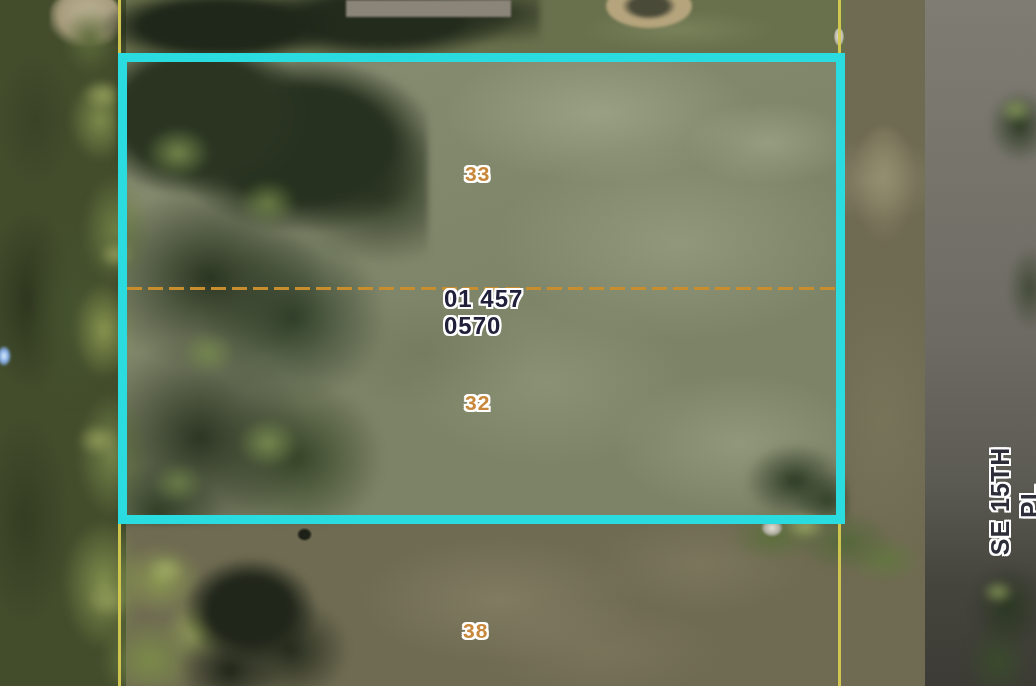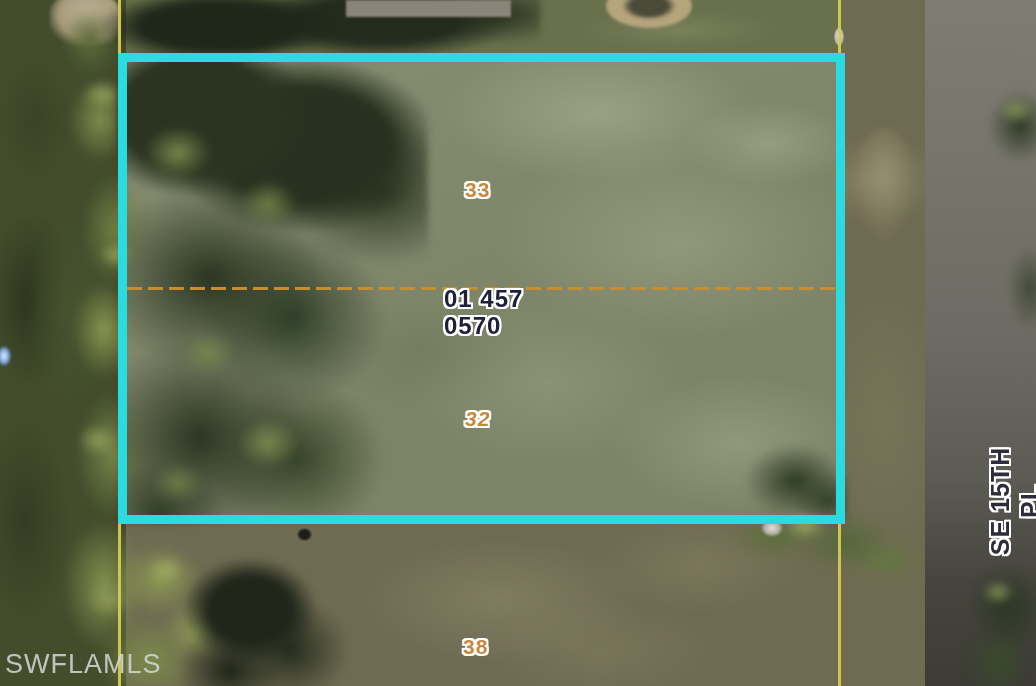--- a/index.html
+++ b/index.html
@@ -183,24 +183,24 @@
     position:absolute;left:118px;top:53px;width:727px;height:471px;z-index:5;
     border:9px solid #2adce0;box-sizing:border-box;
   }
   
   .halo{
     text-shadow:
       -2px -2px 0 #fff, 2px -2px 0 #fff, -2px 2px 0 #fff, 2px 2px 0 #fff,
       0 -2px 0 #fff, 0 2px 0 #fff, -2px 0 0 #fff, 2px 0 0 #fff;
   }
   .lot-num{
-    position:absolute;z-index:6;font-weight:bold;font-size:21px;color:#c8883c;letter-spacing:1px;margin-top:16px;
+    position:absolute;z-index:6;font-weight:bold;font-size:21px;color:#c8883c;letter-spacing:1px;
   }
   .lot-33{left:465px;top:162px;}
-  .lot-32{left:465px;top:391px;font-style:italic;}
+  .lot-32{left:465px;top:391px;}
   .lot-31{left:463px;top:619px;}
   .parcel-line{
     position:absolute;z-index:6;font-weight:bold;font-size:24px;color:#20203a;letter-spacing:1px;margin-top:24px;
   }
   .parcel-line1{left:444px;top:261px;}
   .parcel-line2{left:444px;top:288px;}
   .street-label{
     position:absolute;left:925px;top:486px;width:150px;height:30px;z-index:6;
     transform:rotate(-90deg);text-align:center;
     font-weight:bold;font-size:25px;color:#2e2e3a;letter-spacing:1px;line-height:30px;
@@ -245,15 +245,14 @@
   <div class="dashline"></div>
 
   <div class="highlight-rect"></div>
 
   <div class="lot-num lot-33 halo">33</div>
   <div class="lot-num lot-32 halo">32</div>
   <div class="lot-num lot-31 halo">38</div>
   <div class="parcel-line parcel-line1 halo">01 457</div>
   <div class="parcel-line parcel-line2 halo">0570</div>
   <div class="street-label halo">SE 15TH PL</div>
-  <div class="watermark">SWFLAMLS</div>
 
 </div>
 
 </body></html>

